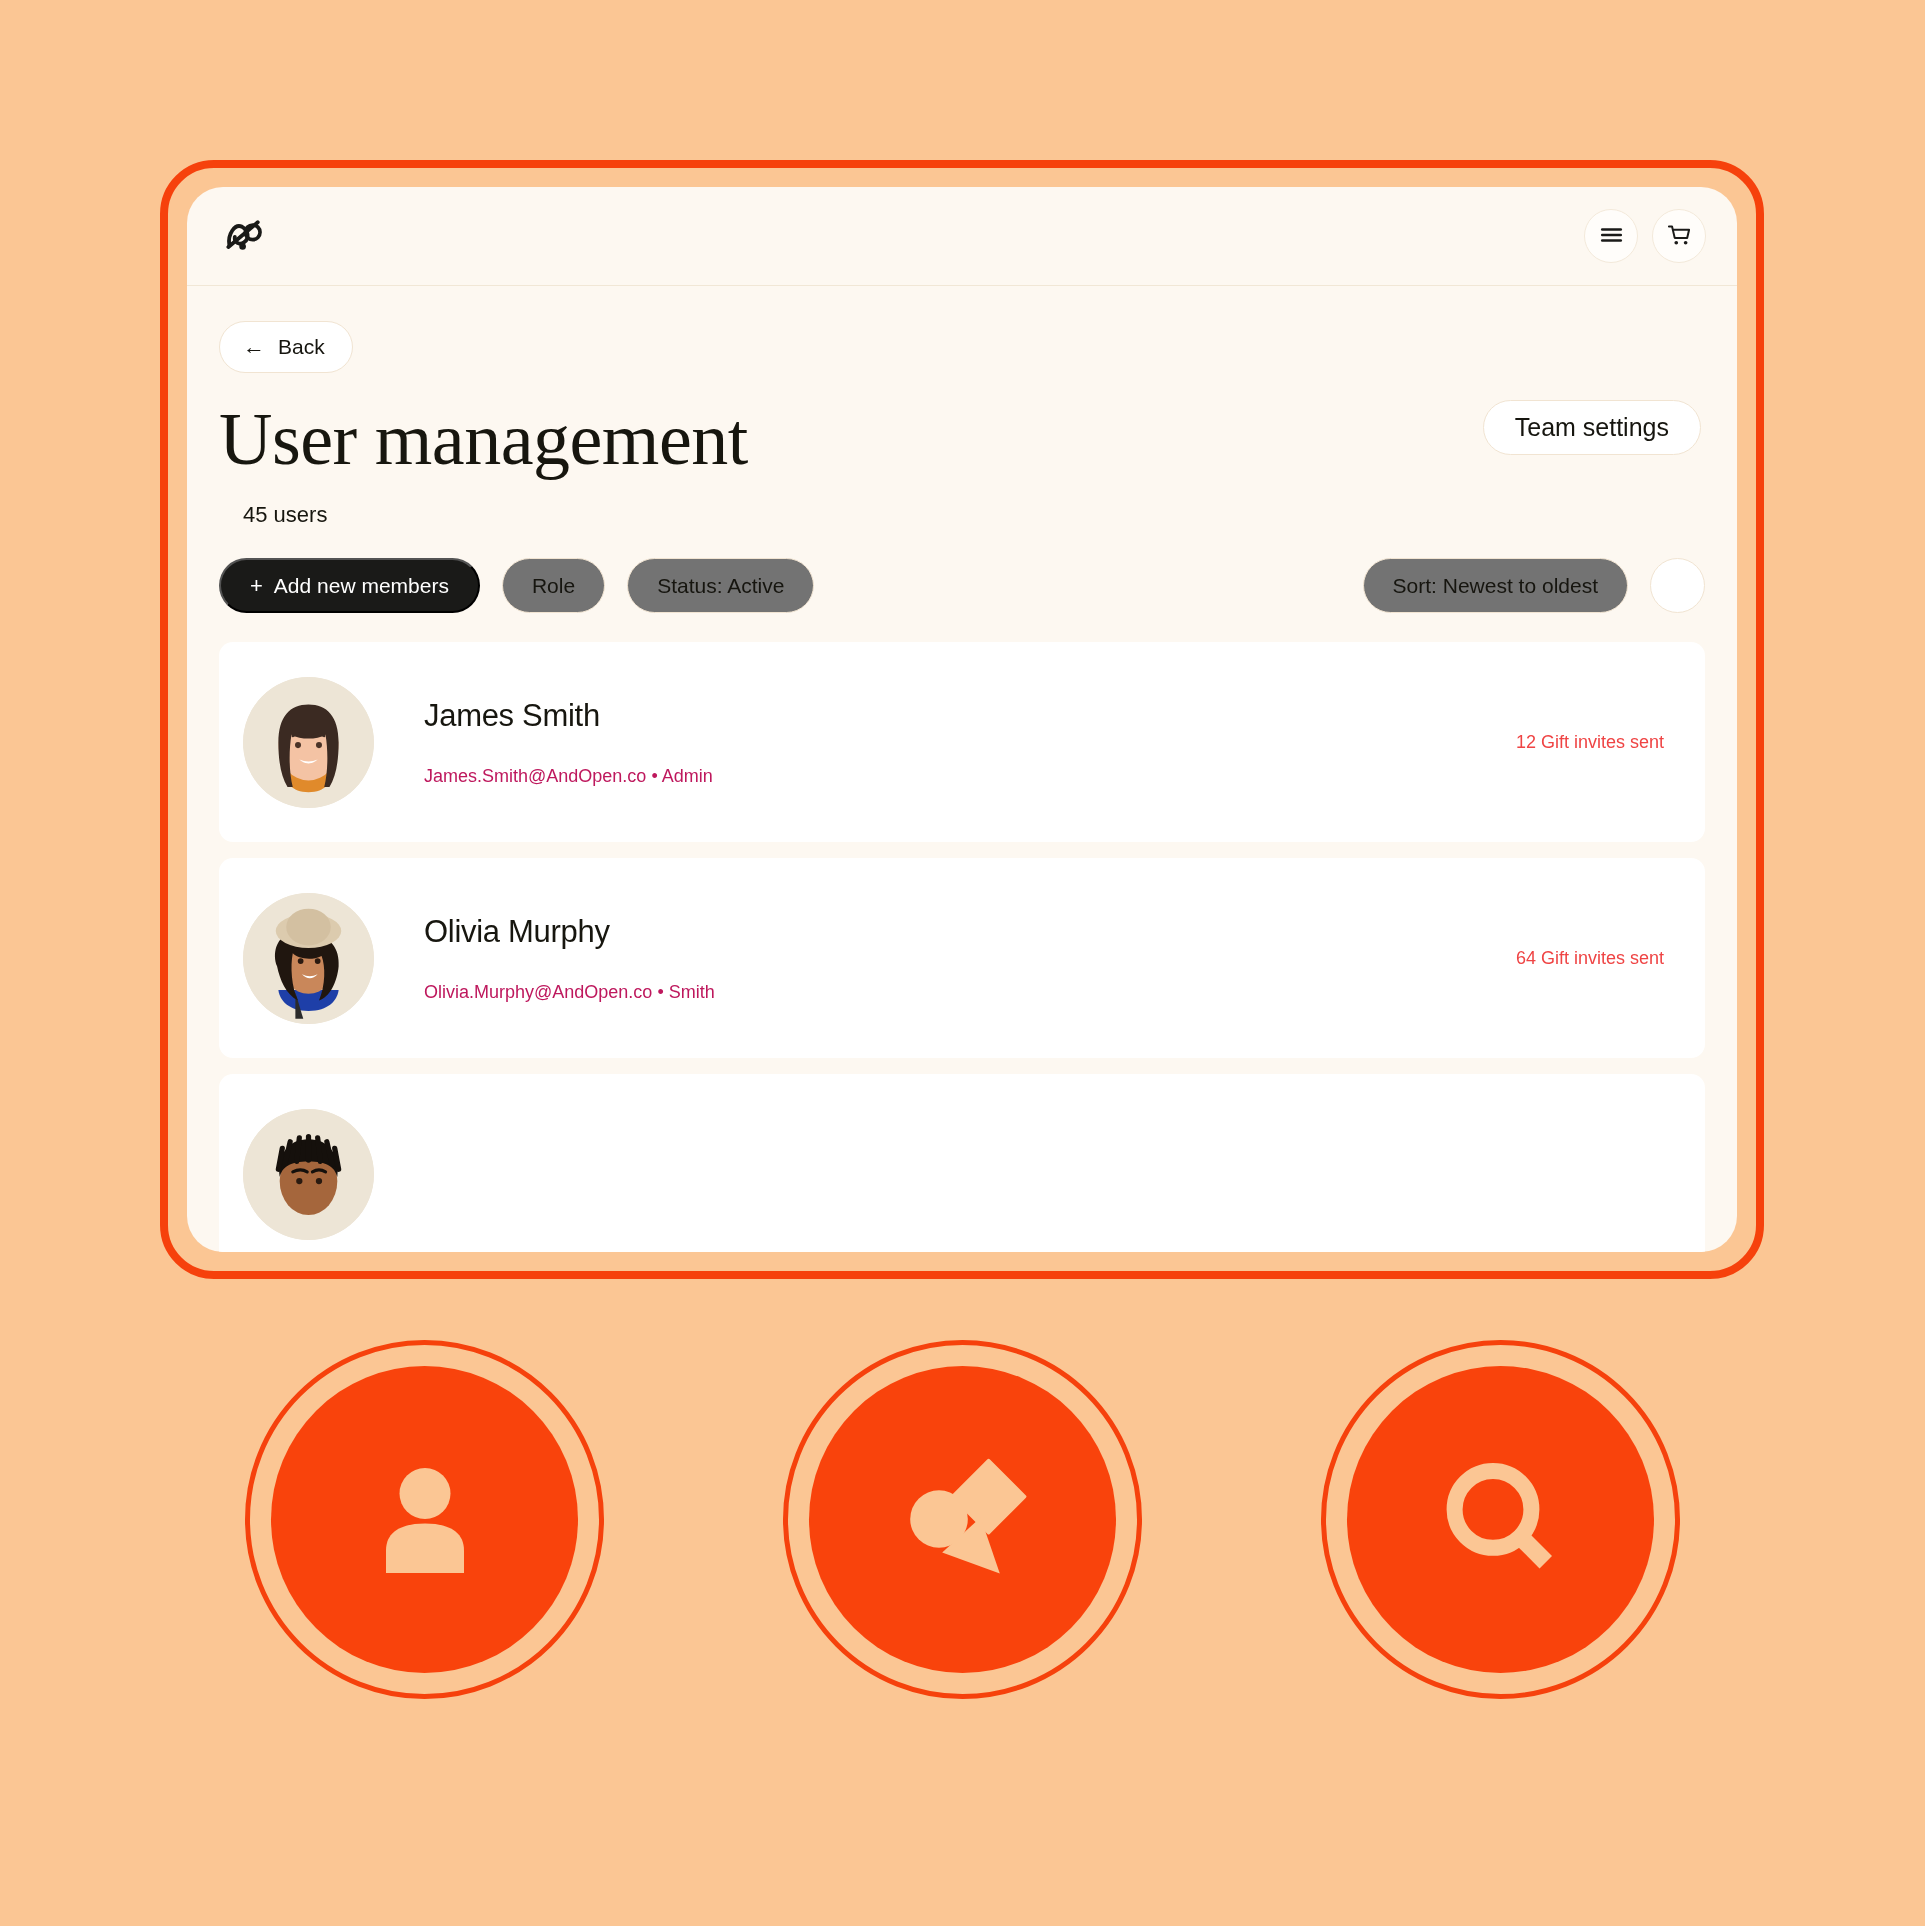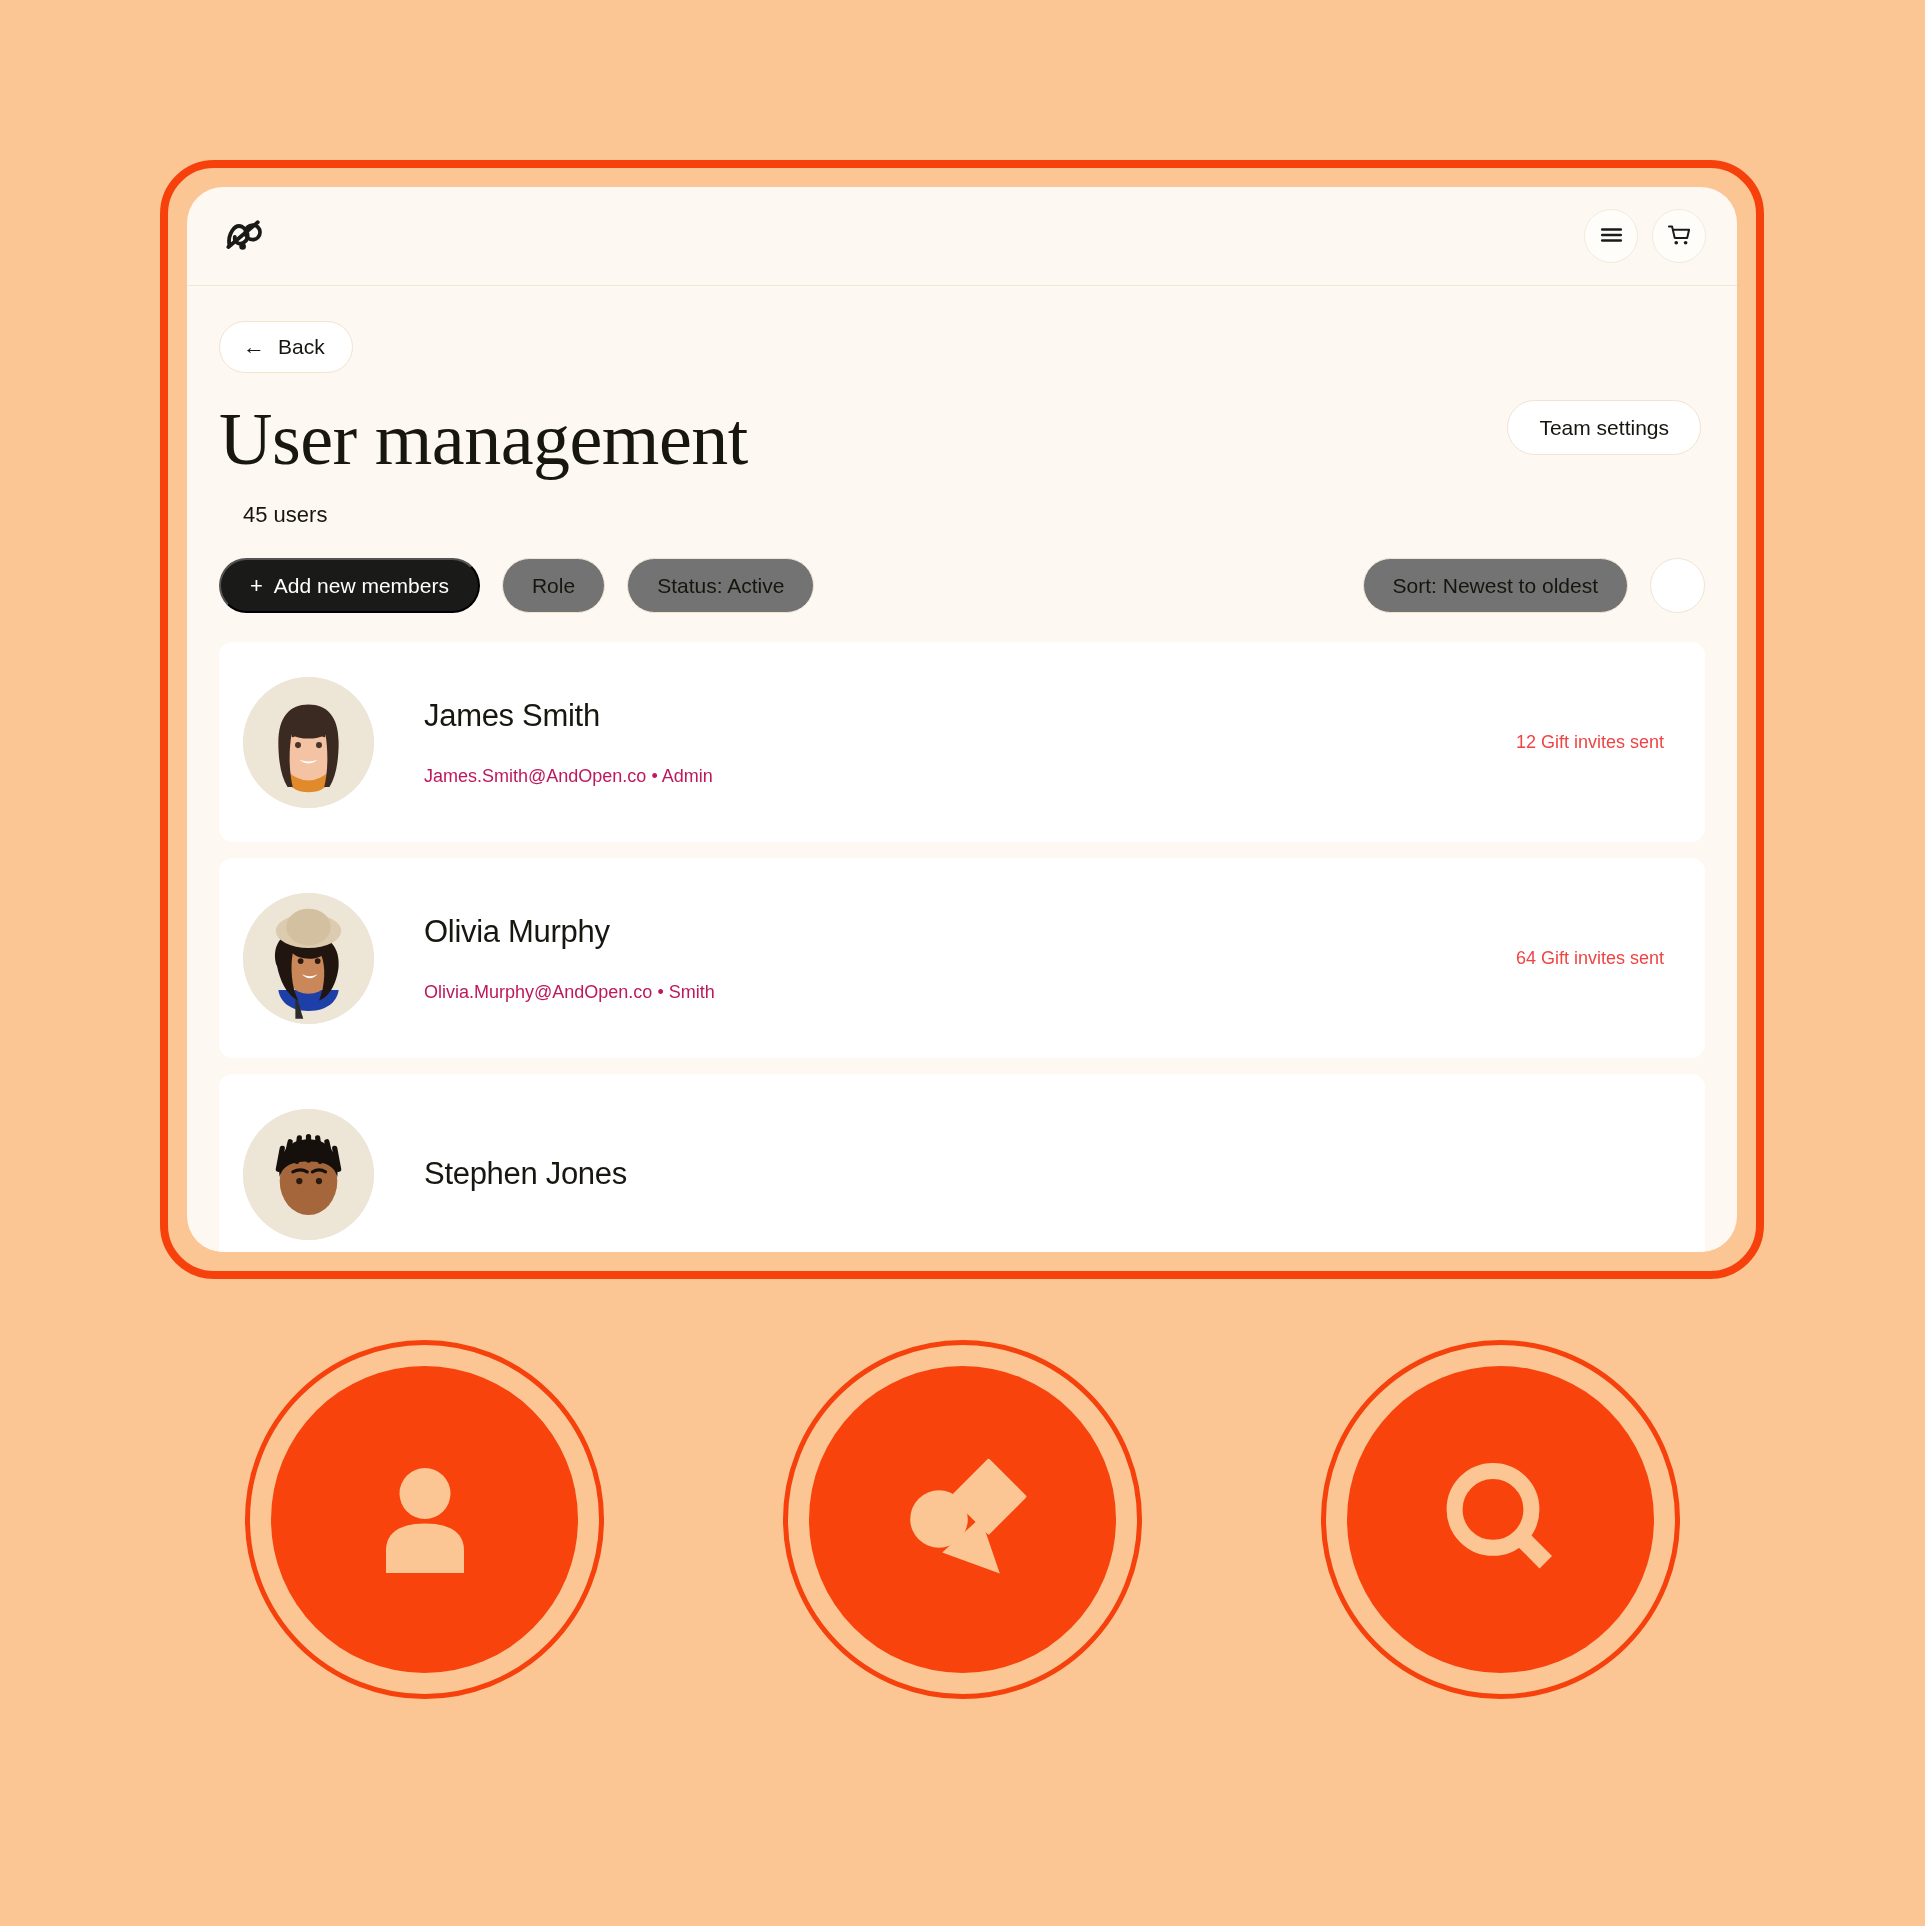--- a/index.html
+++ b/index.html
@@ -109,21 +109,21 @@
     color: #17160F;
     font-weight: 400;
   }
 
   .team-settings-btn {
     height: 55px;
     padding: 0 31px;
     border-radius: 27.6px;
     background: #FFFFFF;
     border: 1px solid #F1E4D2;
-    font-size: 21px;
+    font-size: 25px;
     color: #16150F;
     display: flex;
     align-items: center;
     font-family: "Liberation Sans", sans-serif;
   }
 
   .user-count {
     margin-top: 24px;
     font-size: 22px;
     color: #17160F;
@@ -389,23 +389,20 @@
                 <ellipse cx="50" cy="55" rx="22" ry="26" fill="#A5663C"></ellipse>
                 <path d="M28 52 C26 34 35 23 50 23 C65 23 74 34 72 52 C70 44 64 40 50 40 C36 40 30 44 28 52Z" fill="#15100C"></path>
                 <path d="M30 30 L27 46 M36 25 L32 42 M43 22 L41 40 M50 21 L50 39 M57 22 L59 40 M64 25 L68 42 M70 30 L73 46" stroke="#15100C" stroke-width="4" stroke-linecap="round"></path>
                 <path d="M38 48 Q44 45 49 48" stroke="#15100C" stroke-width="2.4" fill="none" stroke-linecap="round"></path>
                 <path d="M53 48 Q58 45 63 48" stroke="#15100C" stroke-width="2.4" fill="none" stroke-linecap="round"></path>
                 <circle cx="43" cy="55" r="2.4" fill="#2A1A10"></circle>
                 <circle cx="58" cy="55" r="2.4" fill="#2A1A10"></circle>
               </g>
             </svg>
           </div>
-          <div class="user-meta">
-            <div class="user-name">Stephen Jones</div>
-          </div>
         </div>
 
       </div>
     </div>
 
   </div>
 </div>
 
 <div class="badge-row">
 

